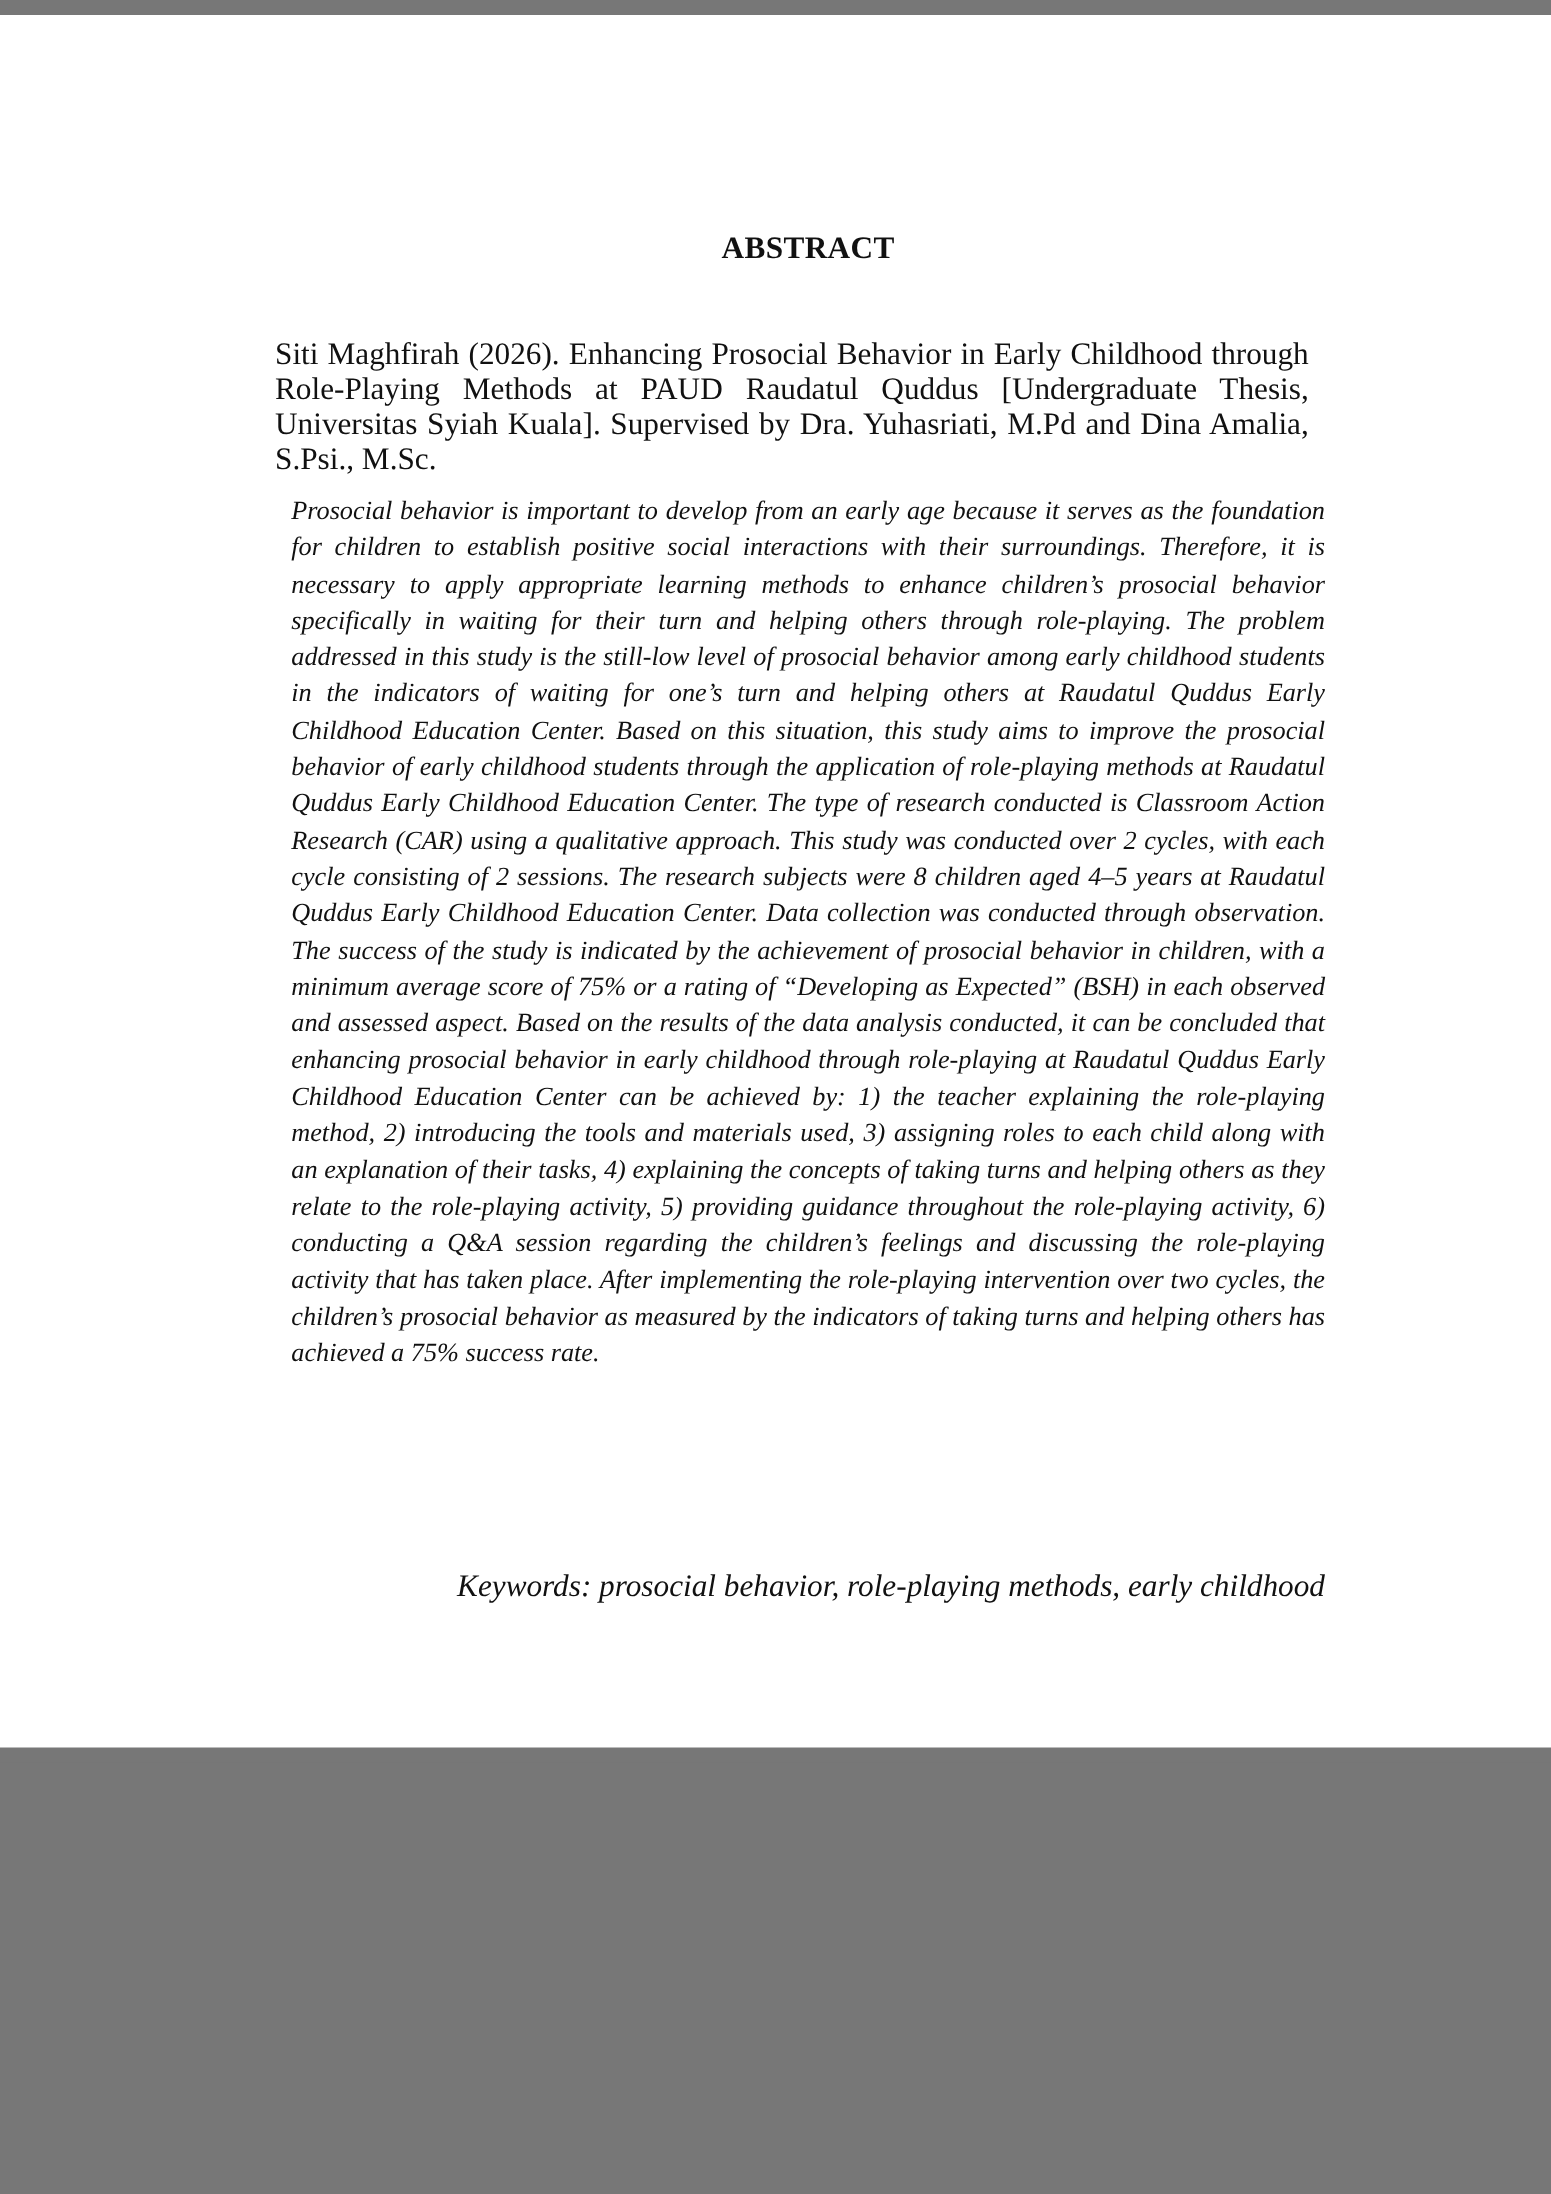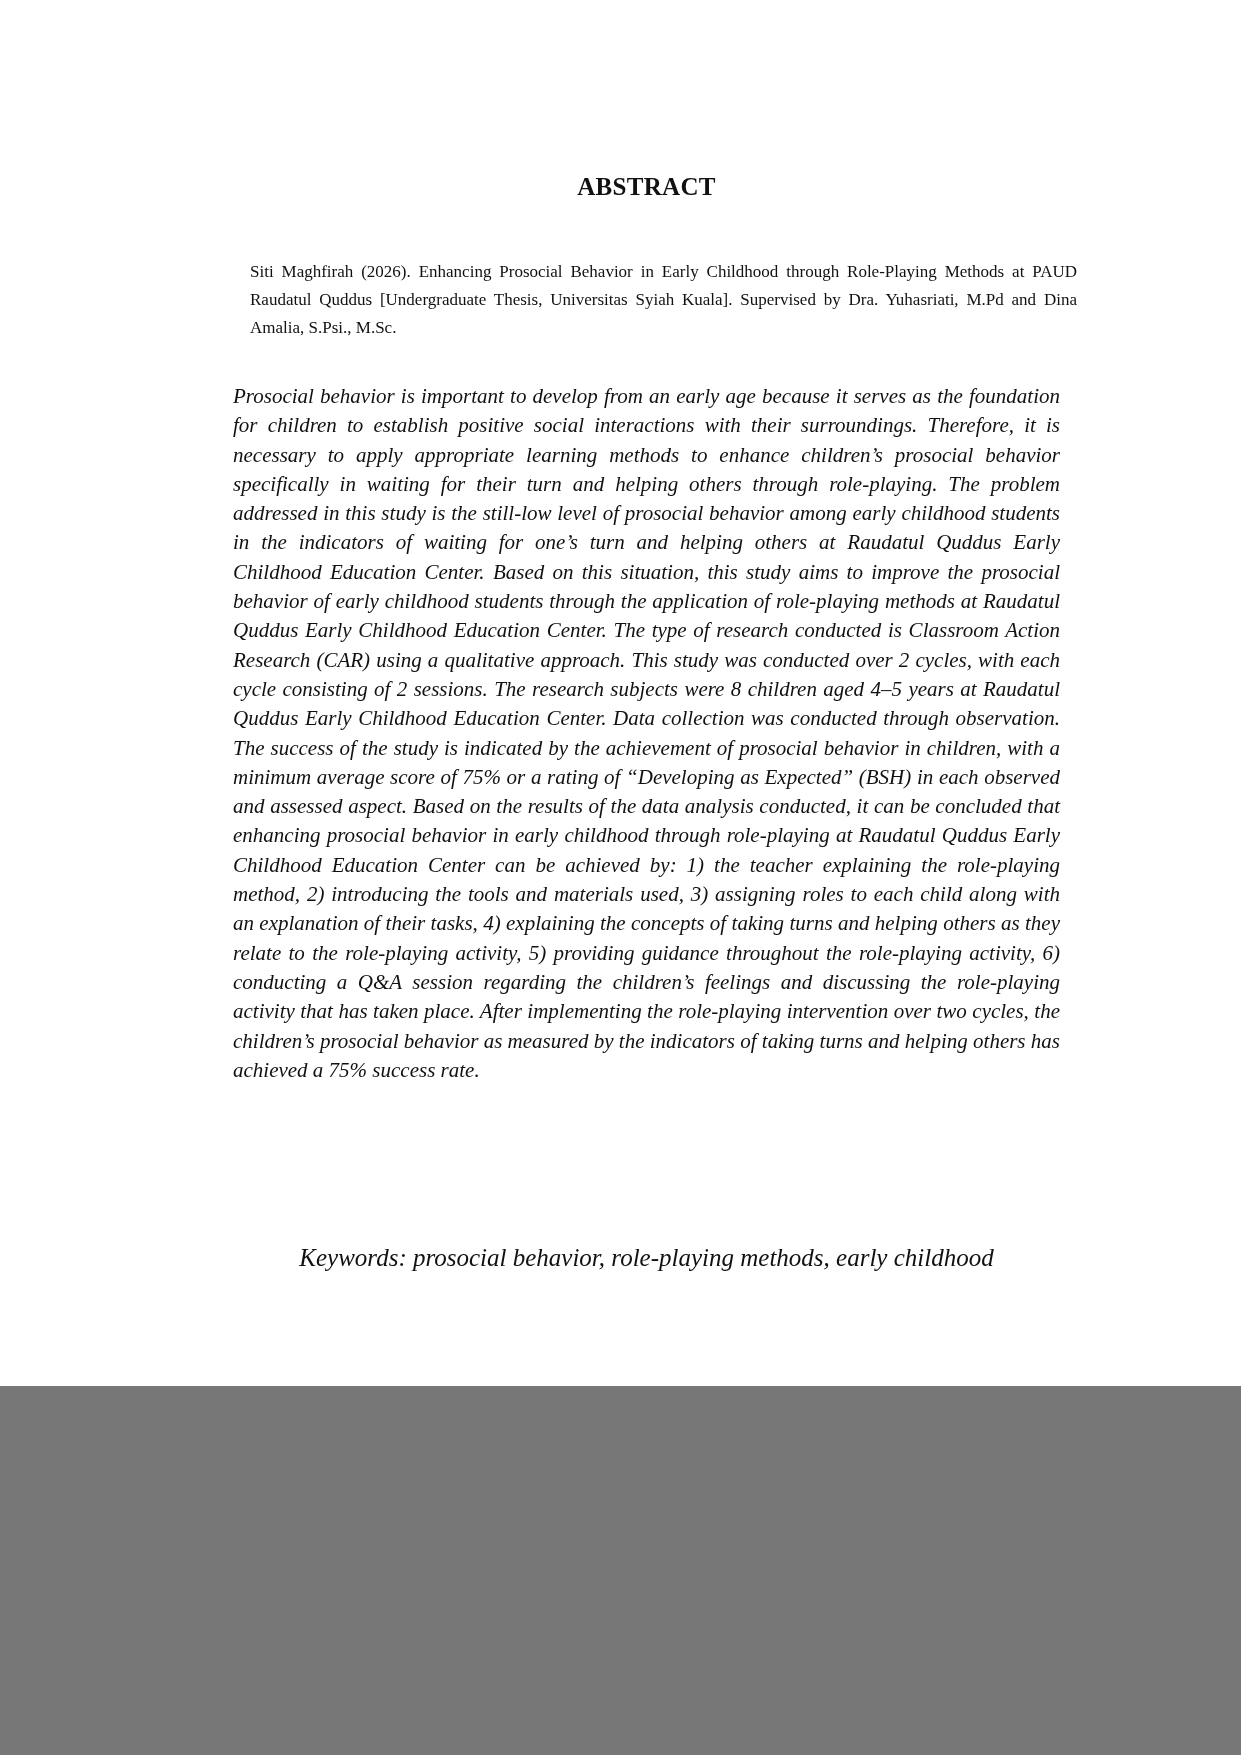--- a/index.html
+++ b/index.html
@@ -4,45 +4,45 @@
 <style>
   html, body {
     margin: 0;
     padding: 0;
     background: #777;
   }
   .page {
     position: relative;
     width: 1241px;
     height: 1386px;
-    margin: 0 auto;
+    margin: 12px auto;
     background: #ffffff;
     color: #111111;
     font-family: "Liberation Serif", "DejaVu Serif", serif;
     overflow: hidden;
   }
   .title {
     position: absolute;
     left: 233px;
     width: 827px;
     top: 172px;
     margin: 0;
     font-size: 25px;
     line-height: 29px;
     font-weight: bold;
     text-align: center;
     letter-spacing: 0.3px;
   }
   .citation {
     position: absolute;
-    left: 250px;
+    left: 220px;
     width: 827px;
     top: 258px;
     margin: 0;
-    font-size: 17px;
+    font-size: 25px;
     line-height: 28px;
     text-align: justify;
   }
   .abstract-body {
     position: absolute;
     left: 233px;
     width: 827px;
     top: 382px;
     margin: 0;
     font-size: 21px;
@@ -52,21 +52,21 @@
   }
   .keywords {
     position: absolute;
     left: 233px;
     width: 827px;
     top: 1243px;
     margin: 0;
     font-size: 25px;
     line-height: 29px;
     font-style: italic;
-    text-align: center;
+    text-align: right;
   }
   .page-number {
     position: absolute;
     left: 233px;
     width: 827px;
     top: 1622px;
     margin: 0;
     font-size: 25px;
     line-height: 29px;
     text-align: center;

